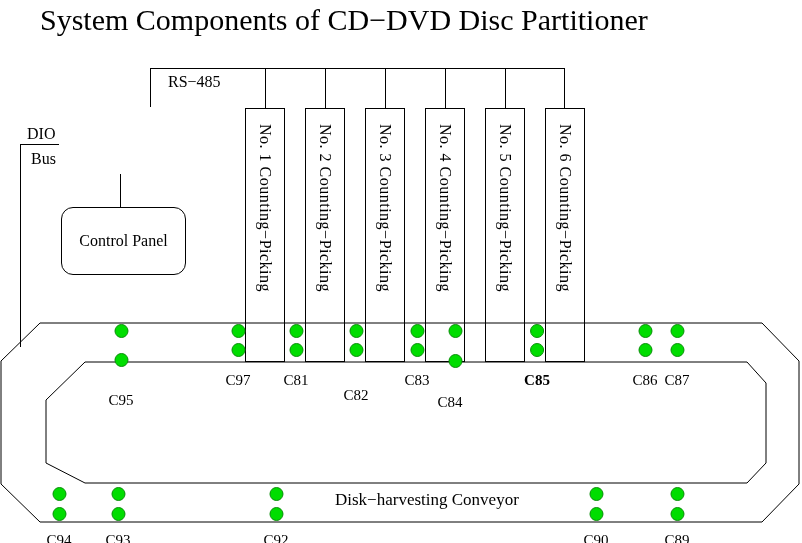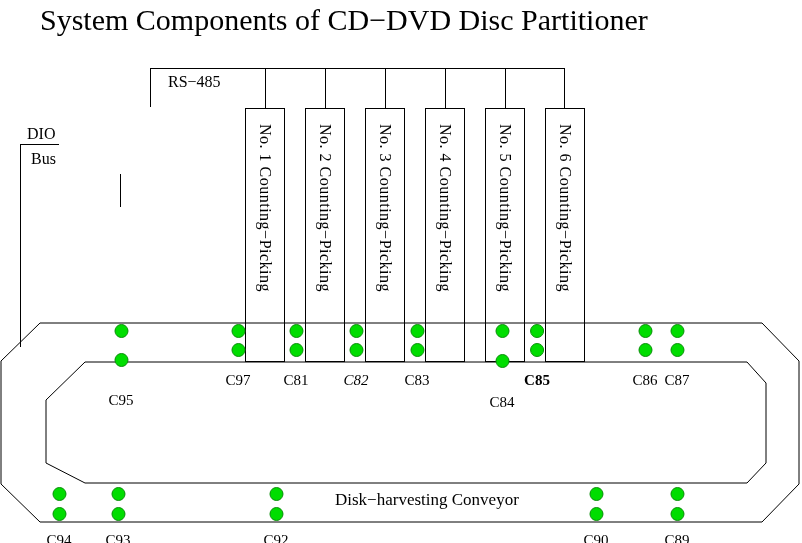--- a/index.html
+++ b/index.html
@@ -84,20 +84,23 @@
   <div class="vline" style="left:505px;top:68px;height:40px;"></div>
   <div class="vline" style="left:564px;top:68px;height:40px;"></div>
   <div class="small-label" style="left:168px;top:73px;">RS−485</div>
 
   <div class="hline" style="left:20px;top:144px;width:39px;"></div>
   <div class="vline" style="left:20px;top:144px;height:203px;"></div>
   <div class="small-label" style="left:27px;top:125px;">DIO</div>
   <div class="small-label" style="left:31px;top:150px;">Bus</div>
 
   <div class="vline" style="left:120px;top:174px;height:33px;"></div>
+  <div class="box cpanel">
+    <span>Control Panel</span>
+  </div>
 
   <div class="station" style="left:245px;">
     <span class="station-label">No. 1 Counting−Picking</span>
   </div>
   <div class="station" style="left:305px;">
     <span class="station-label">No. 2 Counting−Picking</span>
   </div>
   <div class="station" style="left:365px;">
     <span class="station-label">No. 3 Counting−Picking</span>
   </div>
@@ -123,28 +126,28 @@
         <div class="sensor-label" style="margin-top: 11px;">C97</div>
       </div>
       <div class="sensor-col" style="left: 296px; top: 324px; row-gap: 5px;">
         <div class="dot" style="background: rgb(0, 221, 0); border-color: rgb(10, 143, 10);"></div>
         <div class="dot" style="background: rgb(0, 221, 0); border-color: rgb(10, 143, 10);"></div>
         <div class="sensor-label" style="margin-top: 11px;">C81</div>
       </div>
       <div class="sensor-col" style="left: 356px; top: 324px; row-gap: 5px;">
         <div class="dot" style="background: rgb(0, 221, 0); border-color: rgb(10, 143, 10);"></div>
         <div class="dot" style="background: rgb(0, 221, 0); border-color: rgb(10, 143, 10);"></div>
-        <div class="sensor-label" style="margin-top: 11px; font-style: italic;">C82</div>
+        <div class="sensor-label" style="margin-top: 26px;">C82</div>
       </div>
       <div class="sensor-col" style="left: 417px; top: 324px; row-gap: 5px;">
         <div class="dot" style="background: rgb(0, 221, 0); border-color: rgb(10, 143, 10);"></div>
         <div class="dot" style="background: rgb(0, 221, 0); border-color: rgb(10, 143, 10);"></div>
         <div class="sensor-label" style="margin-top: 11px;">C83</div>
       </div>
-      <div class="sensor-col" style="left: 502px; top: 324px; row-gap: 16px;">
+      <div class="sensor-col" style="left: 450px; top: 324px; row-gap: 16px; align-items: flex-end;">
         <div class="dot" style="background: rgb(0, 221, 0); border-color: rgb(10, 143, 10);"></div>
         <div class="dot" style="background: rgb(0, 221, 0); border-color: rgb(10, 143, 10);"></div>
         <div class="sensor-label" style="margin-top: 11px;">C84</div>
       </div>
       <div class="sensor-col" style="left: 537px; top: 324px; row-gap: 5px; font-weight: bold;">
         <div class="dot" style="background: rgb(0, 221, 0); border-color: rgb(10, 143, 10);"></div>
         <div class="dot" style="background: rgb(0, 221, 0); border-color: rgb(10, 143, 10);"></div>
         <div class="sensor-label" style="margin-top: 11px;">C85</div>
       </div>
       <div class="sensor-col" style="left: 597px; top: 324px; row-gap: 5px; margin-left: 48px;">

